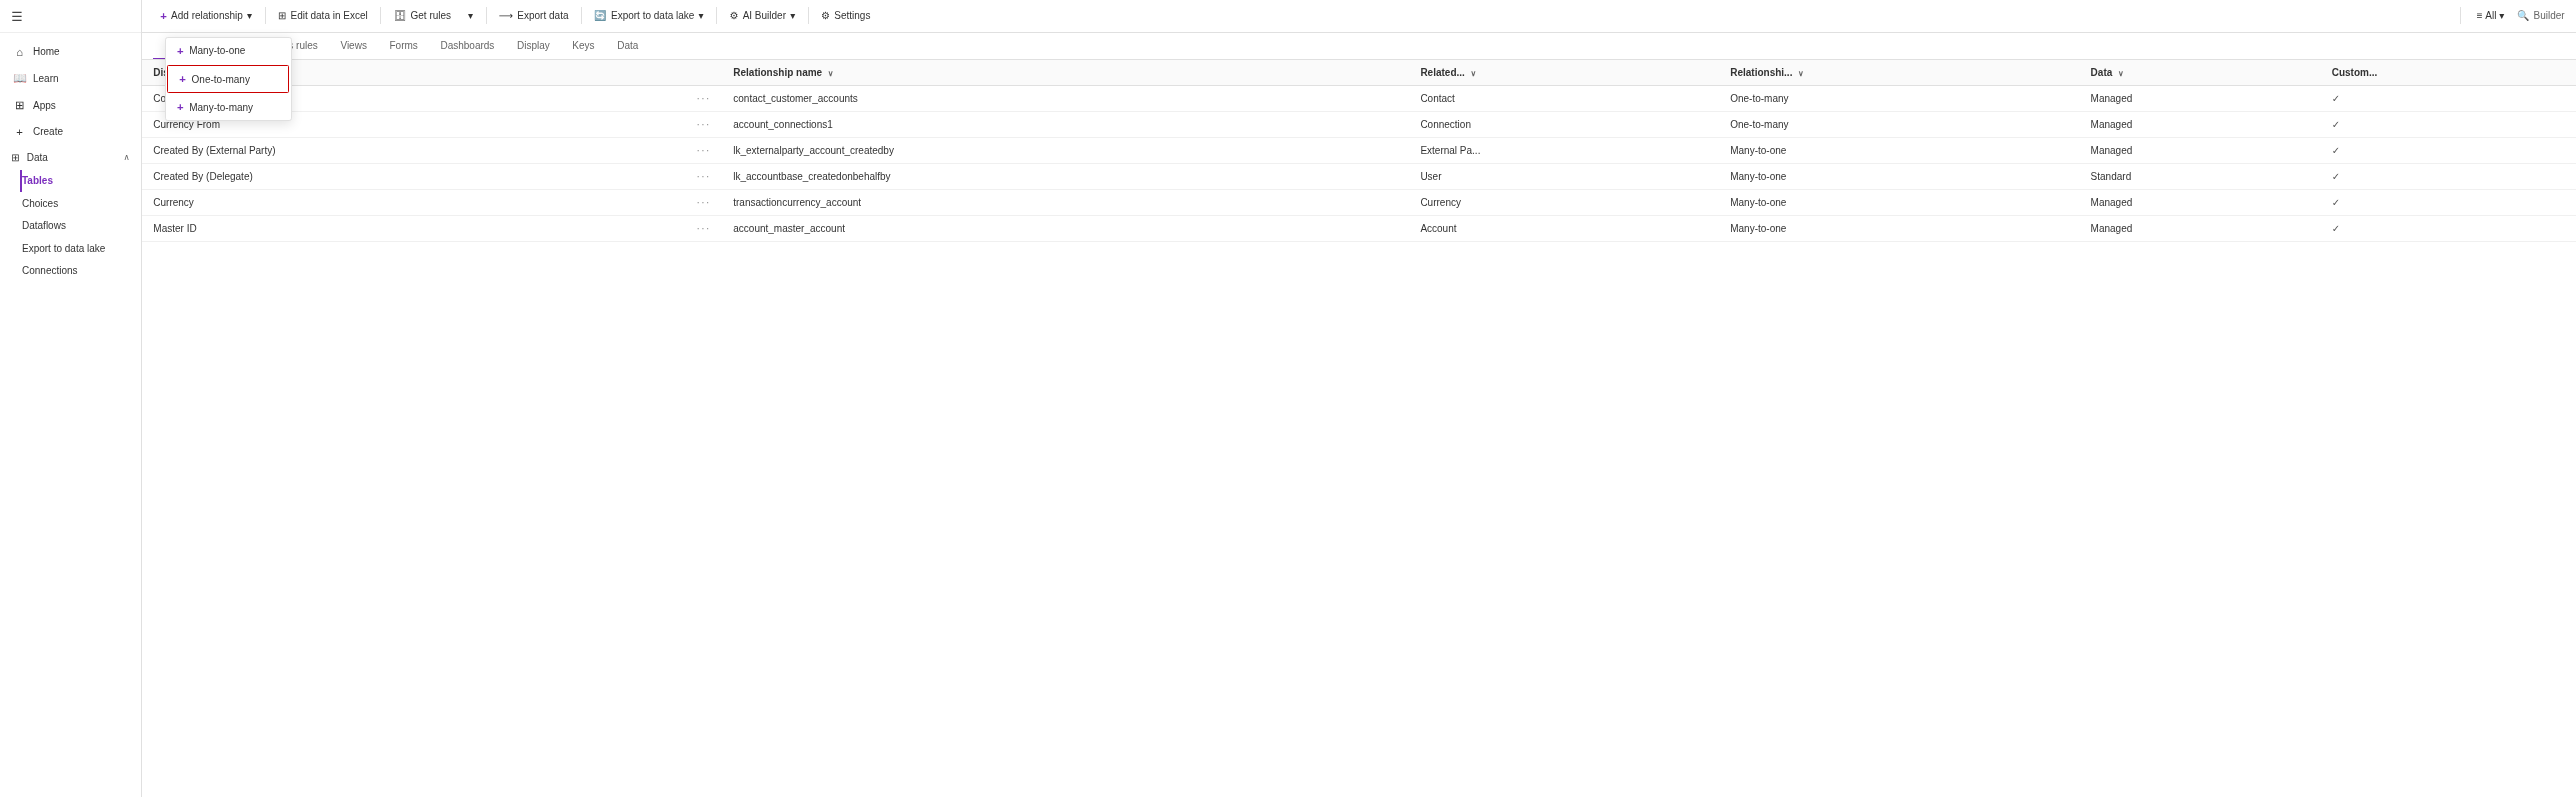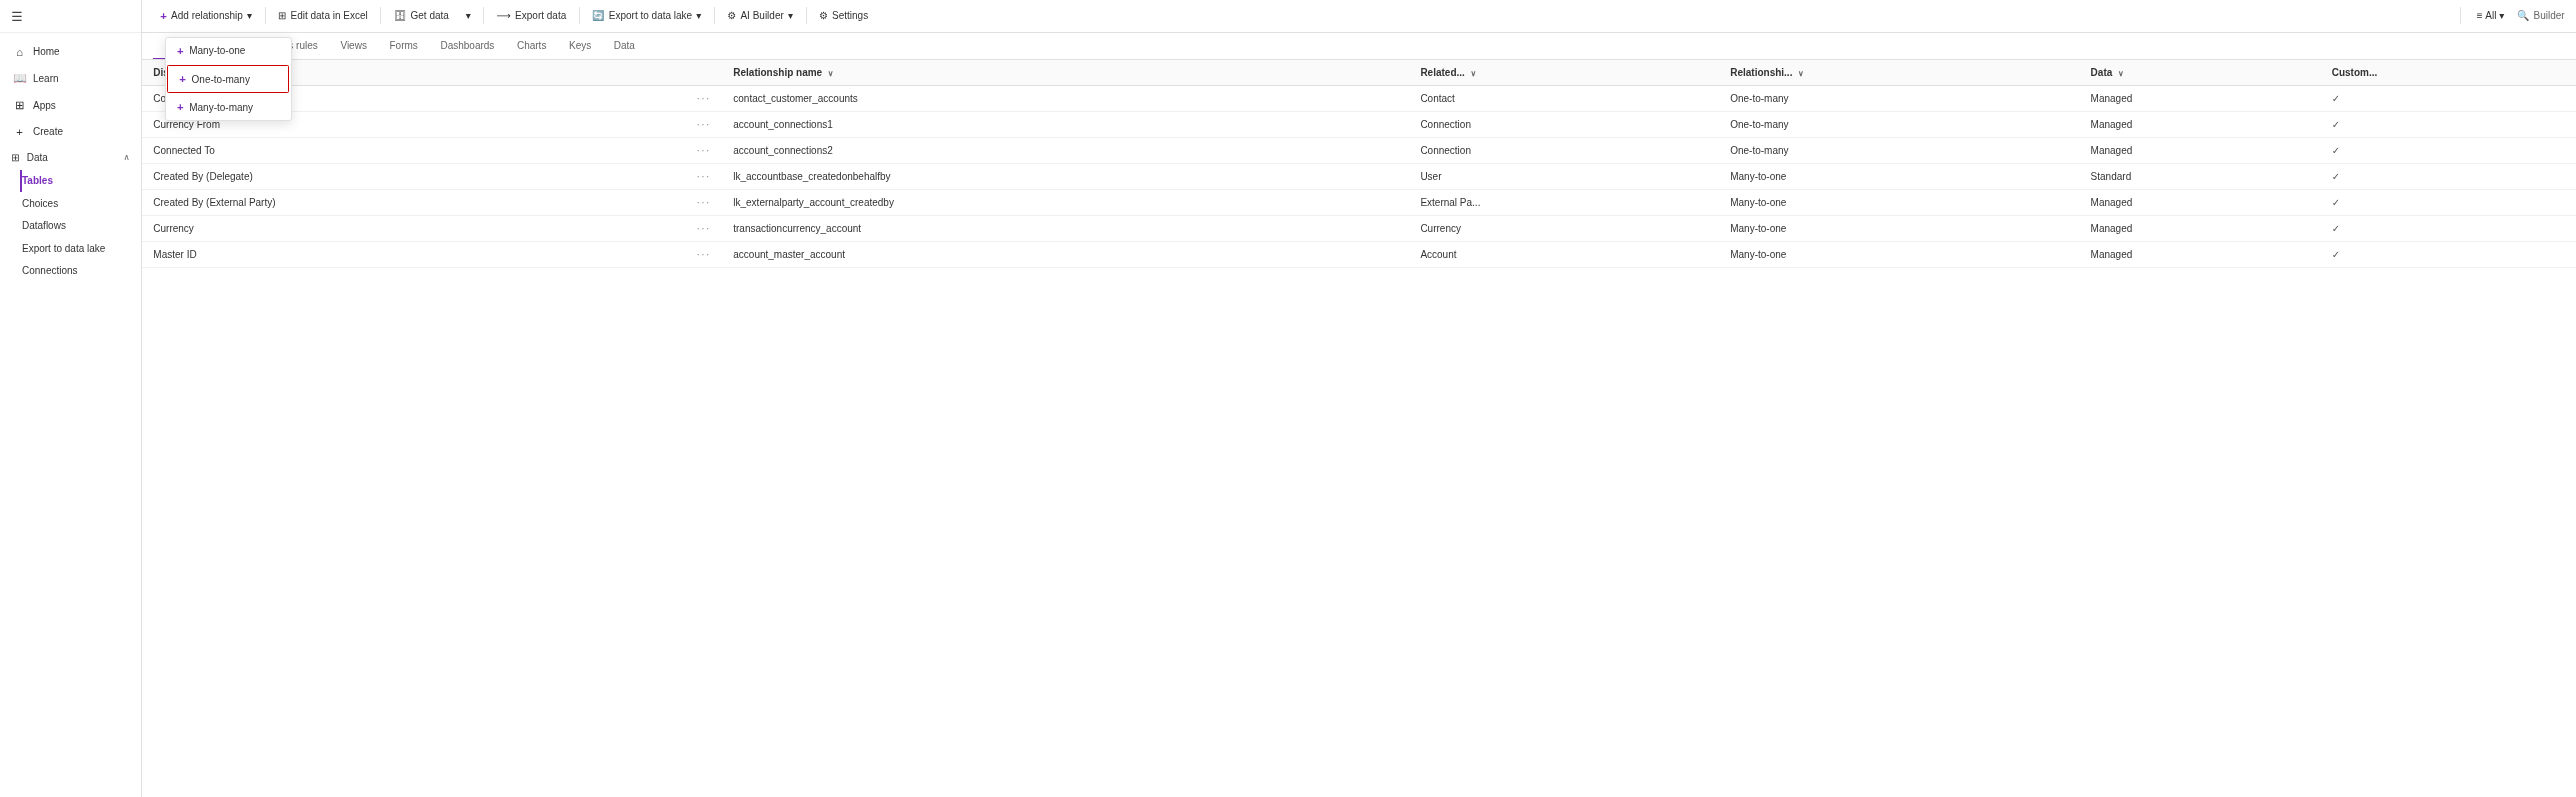--- a/index.html
+++ b/index.html
@@ -244,21 +244,21 @@
 
     <button class="toolbar-btn">
       <span>⊞</span>
       <span>Edit data in Excel</span>
     </button>
 
     <div class="toolbar-separator"></div>
 
     <button class="toolbar-btn">
       <span>🗄</span>
-      <span>Get data</span>
+      <span>Get rules</span>
     </button>
     <button class="toolbar-btn">
       <span>▾</span>
     </button>
 
     <div class="toolbar-separator"></div>
 
     <button class="toolbar-btn">
       <span>⟶</span>
       <span>Export data</span>
@@ -311,21 +311,21 @@
     <div class="tab">
       <span>Views</span>
     </div>
     <div class="tab">
       <span>Forms</span>
     </div>
     <div class="tab">
       <span>Dashboards</span>
     </div>
     <div class="tab">
-      <span>Charts</span>
+      <span>Display</span>
     </div>
     <div class="tab">
       <span>Keys</span>
     </div>
     <div class="tab">
       <span>Data</span>
     </div>
   </div>
 
   <div class="table-container">
@@ -371,47 +371,38 @@
           <tr>
     <td>Currency From</td>
     <td class="td-dots">···</td>
     <td>account_connections1</td>
     <td>Connection</td>
     <td>One-to-many</td>
     <td>Managed</td>
     <td class="checkmark">✓</td>
   </tr>
           <tr>
-    <td>Connected To</td>
-    <td class="td-dots">···</td>
-    <td>account_connections2</td>
-    <td>Connection</td>
-    <td>One-to-many</td>
+    <td>Created By (External Party)</td>
+    <td class="td-dots">···</td>
+    <td>lk_externalparty_account_createdby</td>
+    <td>External Pa...</td>
+    <td>Many-to-one</td>
     <td>Managed</td>
     <td class="checkmark">✓</td>
   </tr>
           <tr>
     <td>Created By (Delegate)</td>
     <td class="td-dots">···</td>
     <td>lk_accountbase_createdonbehalfby</td>
     <td>User</td>
     <td>Many-to-one</td>
     <td>Standard</td>
     <td class="checkmark">✓</td>
   </tr>
           <tr>
-    <td>Created By (External Party)</td>
-    <td class="td-dots">···</td>
-    <td>lk_externalparty_account_createdby</td>
-    <td>External Pa...</td>
-    <td>Many-to-one</td>
-    <td>Managed</td>
-    <td class="checkmark">✓</td>
-  </tr>
-          <tr>
     <td>Currency</td>
     <td class="td-dots">···</td>
     <td>transactioncurrency_account</td>
     <td>Currency</td>
     <td>Many-to-one</td>
     <td>Managed</td>
     <td class="checkmark">✓</td>
   </tr>
           <tr>
     <td>Master ID</td>

